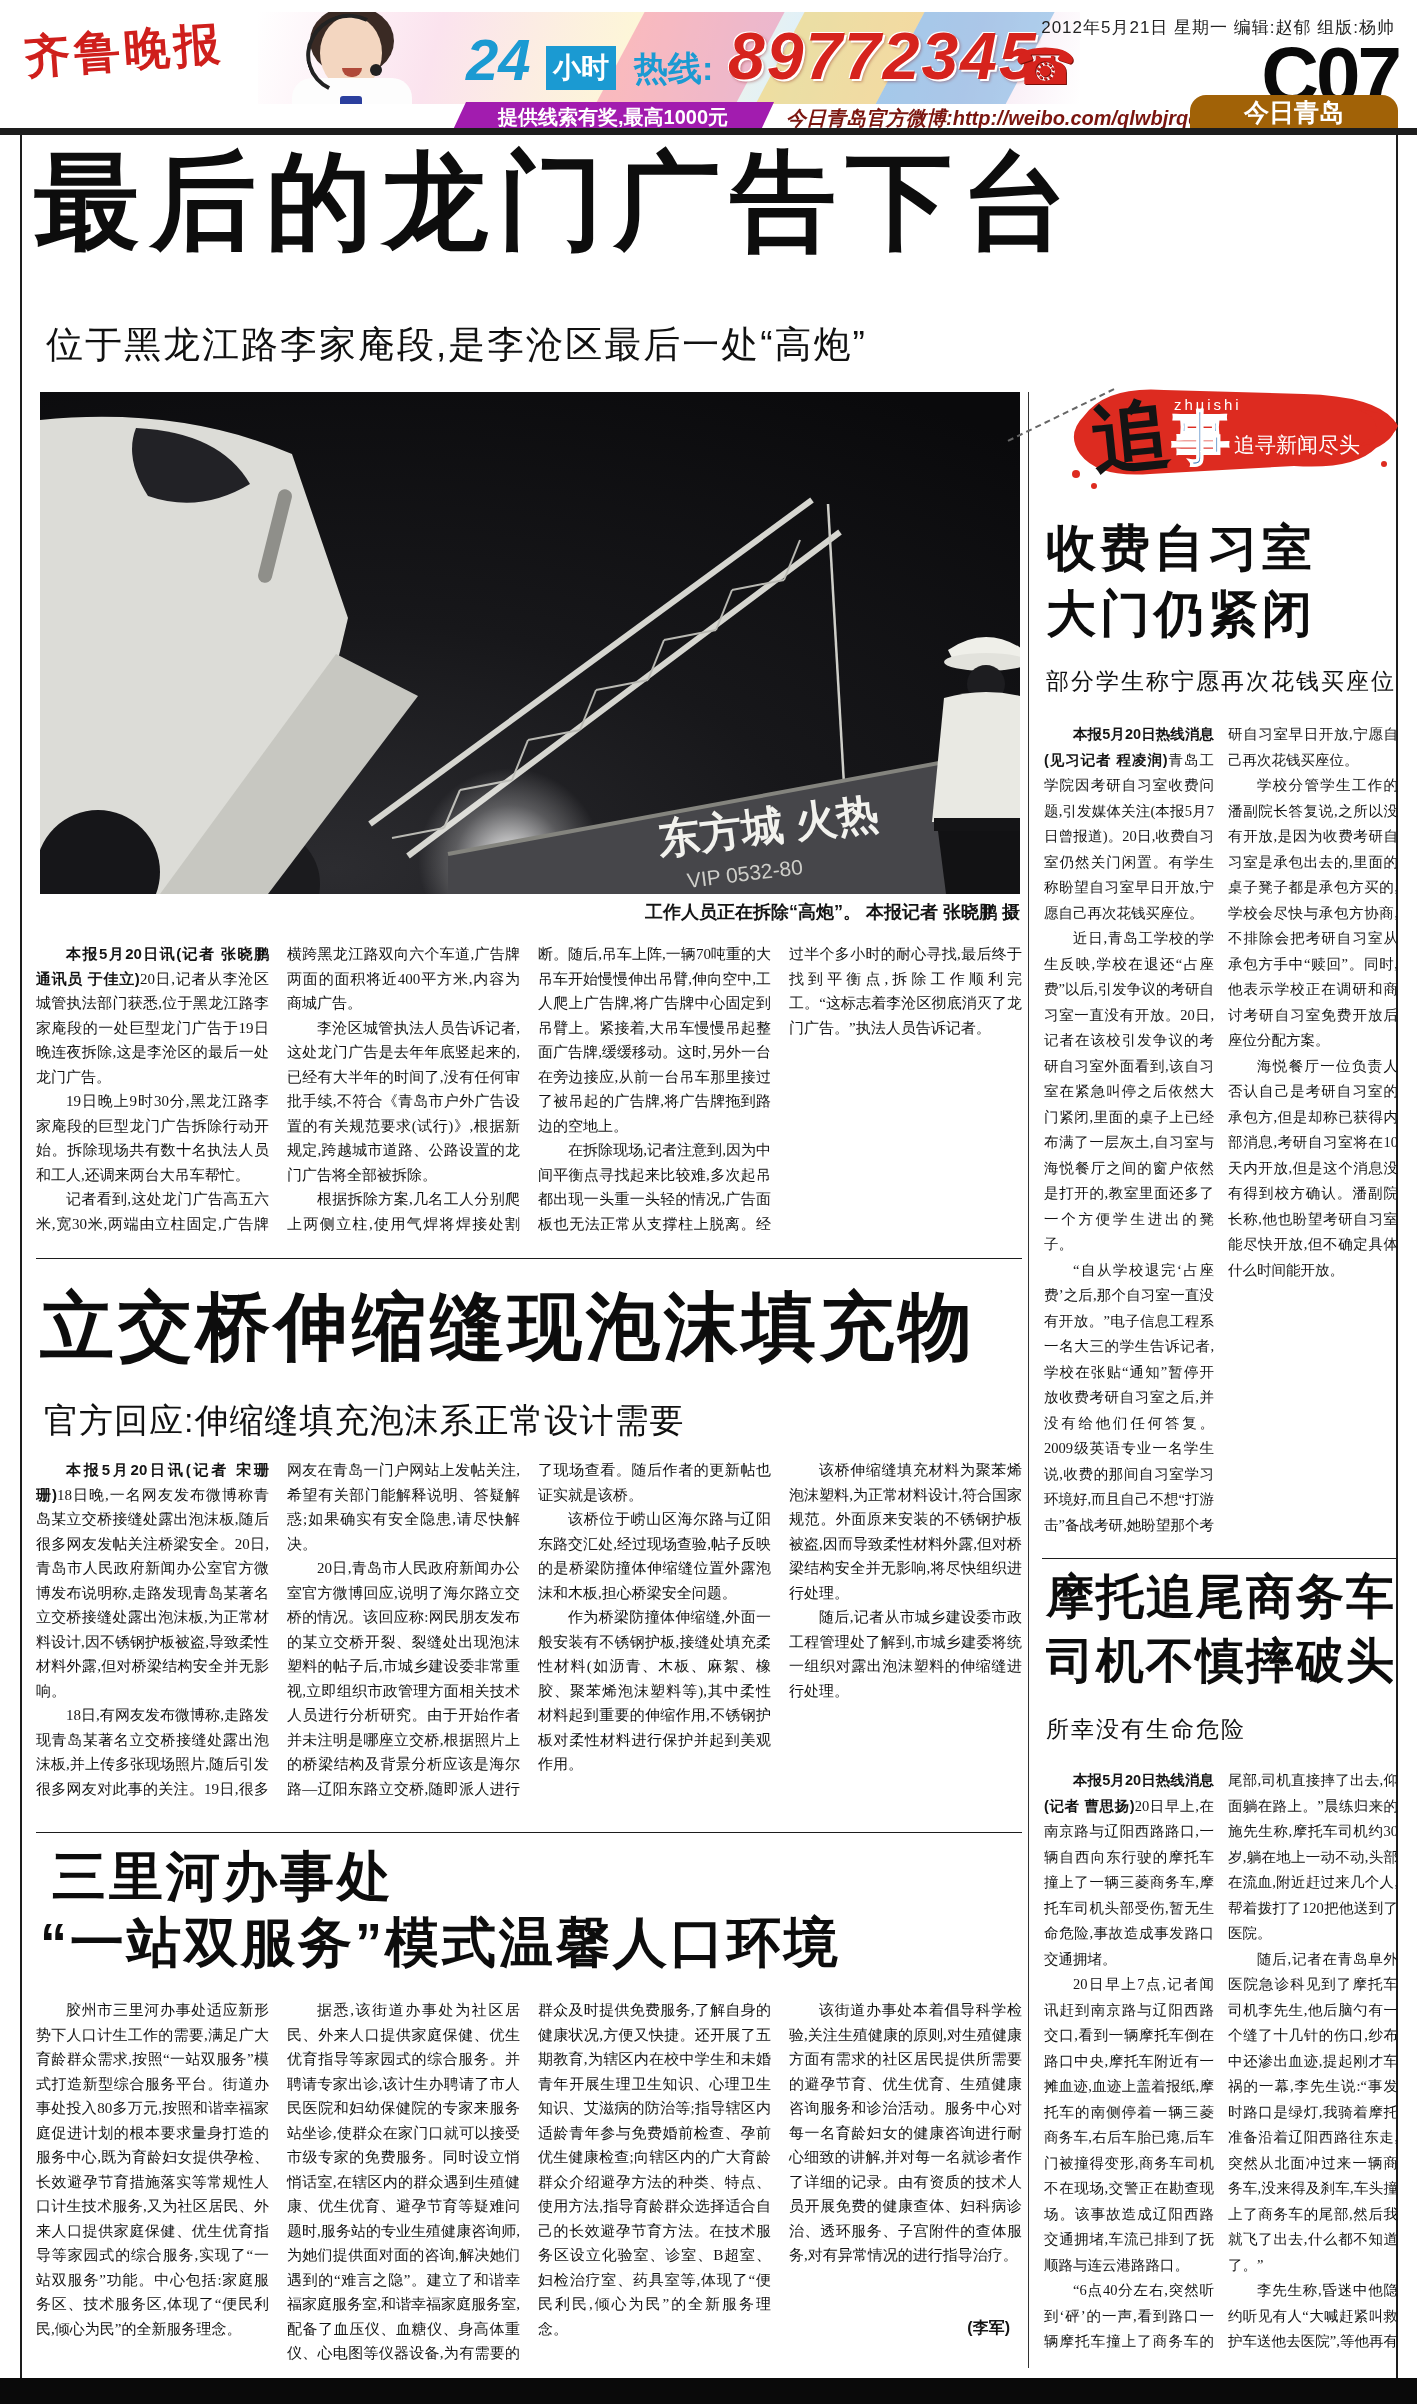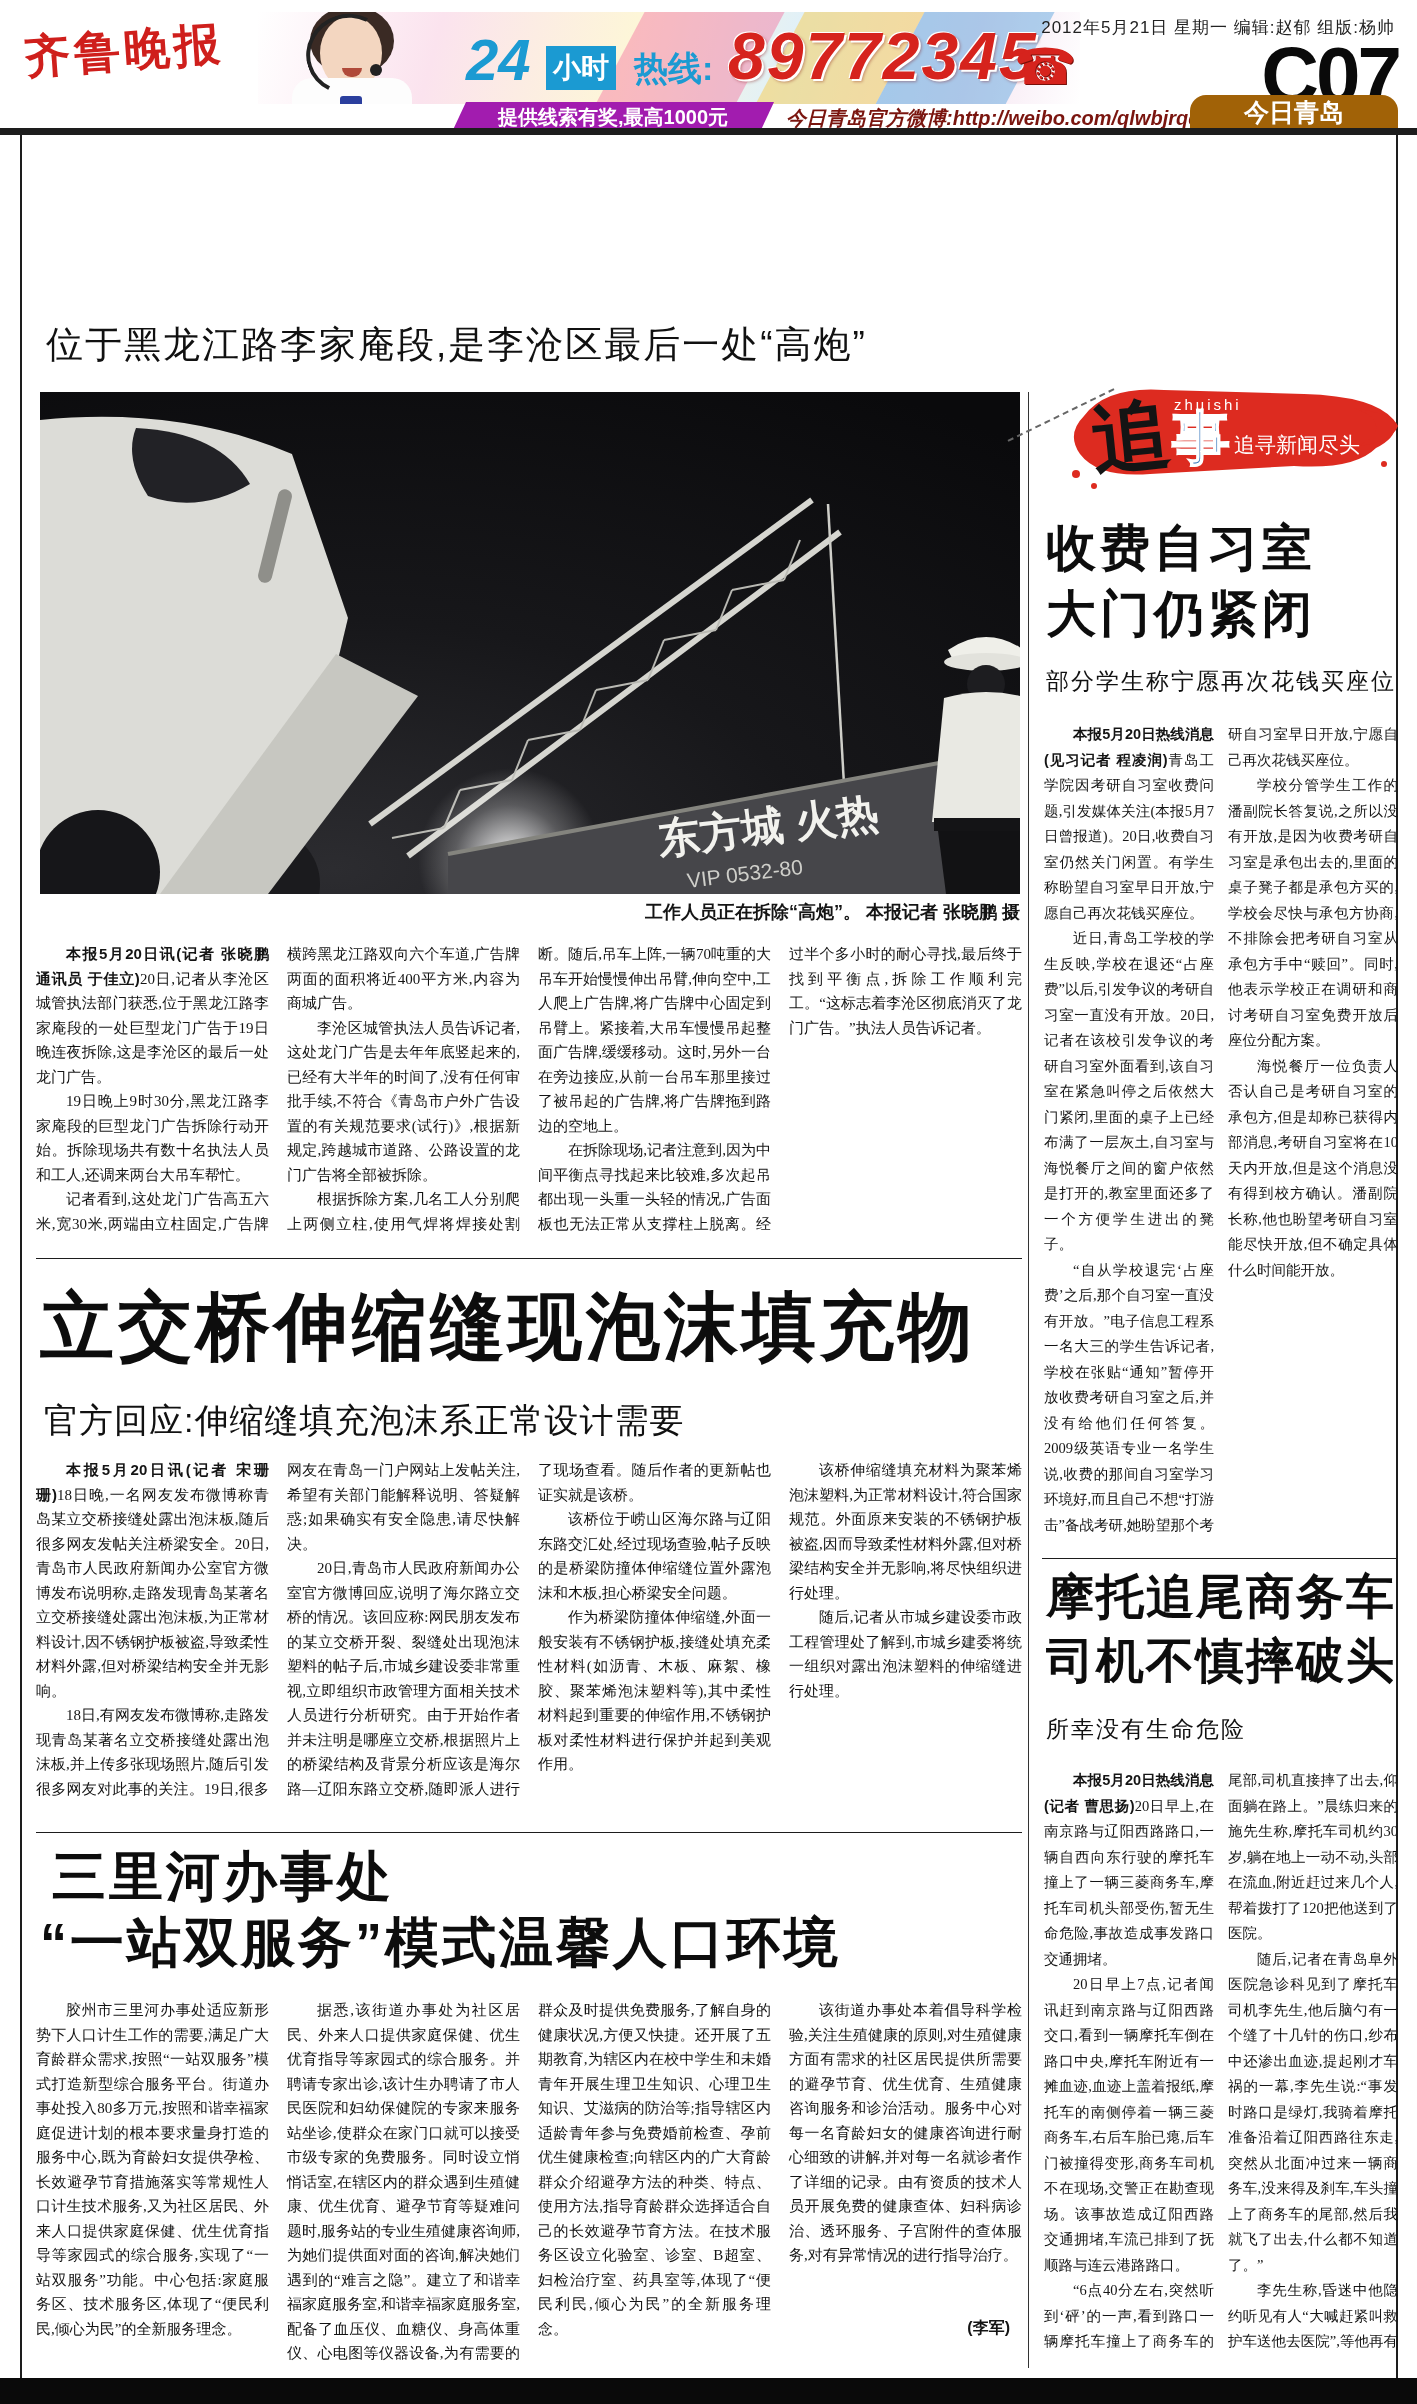--- a/index.html
+++ b/index.html
@@ -82,20 +82,21 @@
   <div class="abs dateline">2012年5月21日  星期一  编辑:赵郁  组版:杨帅</div>
   <div class="abs pageno">C07</div>
   <div class="abs tab">今日青岛</div>
 
   <div class="abs rule" style="left:0;top:128px;width:1417px;height:7px;"></div>
   <div class="abs rule" style="left:20px;top:135px;width:2px;height:2243px;"></div>
   <div class="abs rule" style="left:1396px;top:135px;width:2px;height:2243px;"></div>
   <div class="abs" style="left:1028px;top:392px;width:1px;height:1976px;background:#333;"></div>
   <div class="abs" style="left:0;top:2378px;width:1417px;height:26px;background:#0a0a0a;"></div>
 
+  <div class="abs hl" style="left:34px;top:146px;font-size:106px;letter-spacing:10px;">最后的龙门广告下台</div>
   <div class="abs sub" style="left:46px;top:320px;font-size:37px;letter-spacing:2px;">位于黑龙江路李家庵段,是李沧区最后一处“高炮”</div>
 
   <svg class="abs" style="left:40px;top:392px;" width="980" height="502" viewBox="0 0 980 502">
     <defs>
       <radialGradient id="night" cx="30%" cy="95%" r="110%">
         <stop offset="0%" stop-color="#2c2c30"></stop>
           <stop offset="45%" stop-color="#17171a"></stop>
           <stop offset="100%" stop-color="#0a0a0c"></stop>
       </radialGradient>
       <radialGradient id="flare" cx="50%" cy="50%" r="50%">

